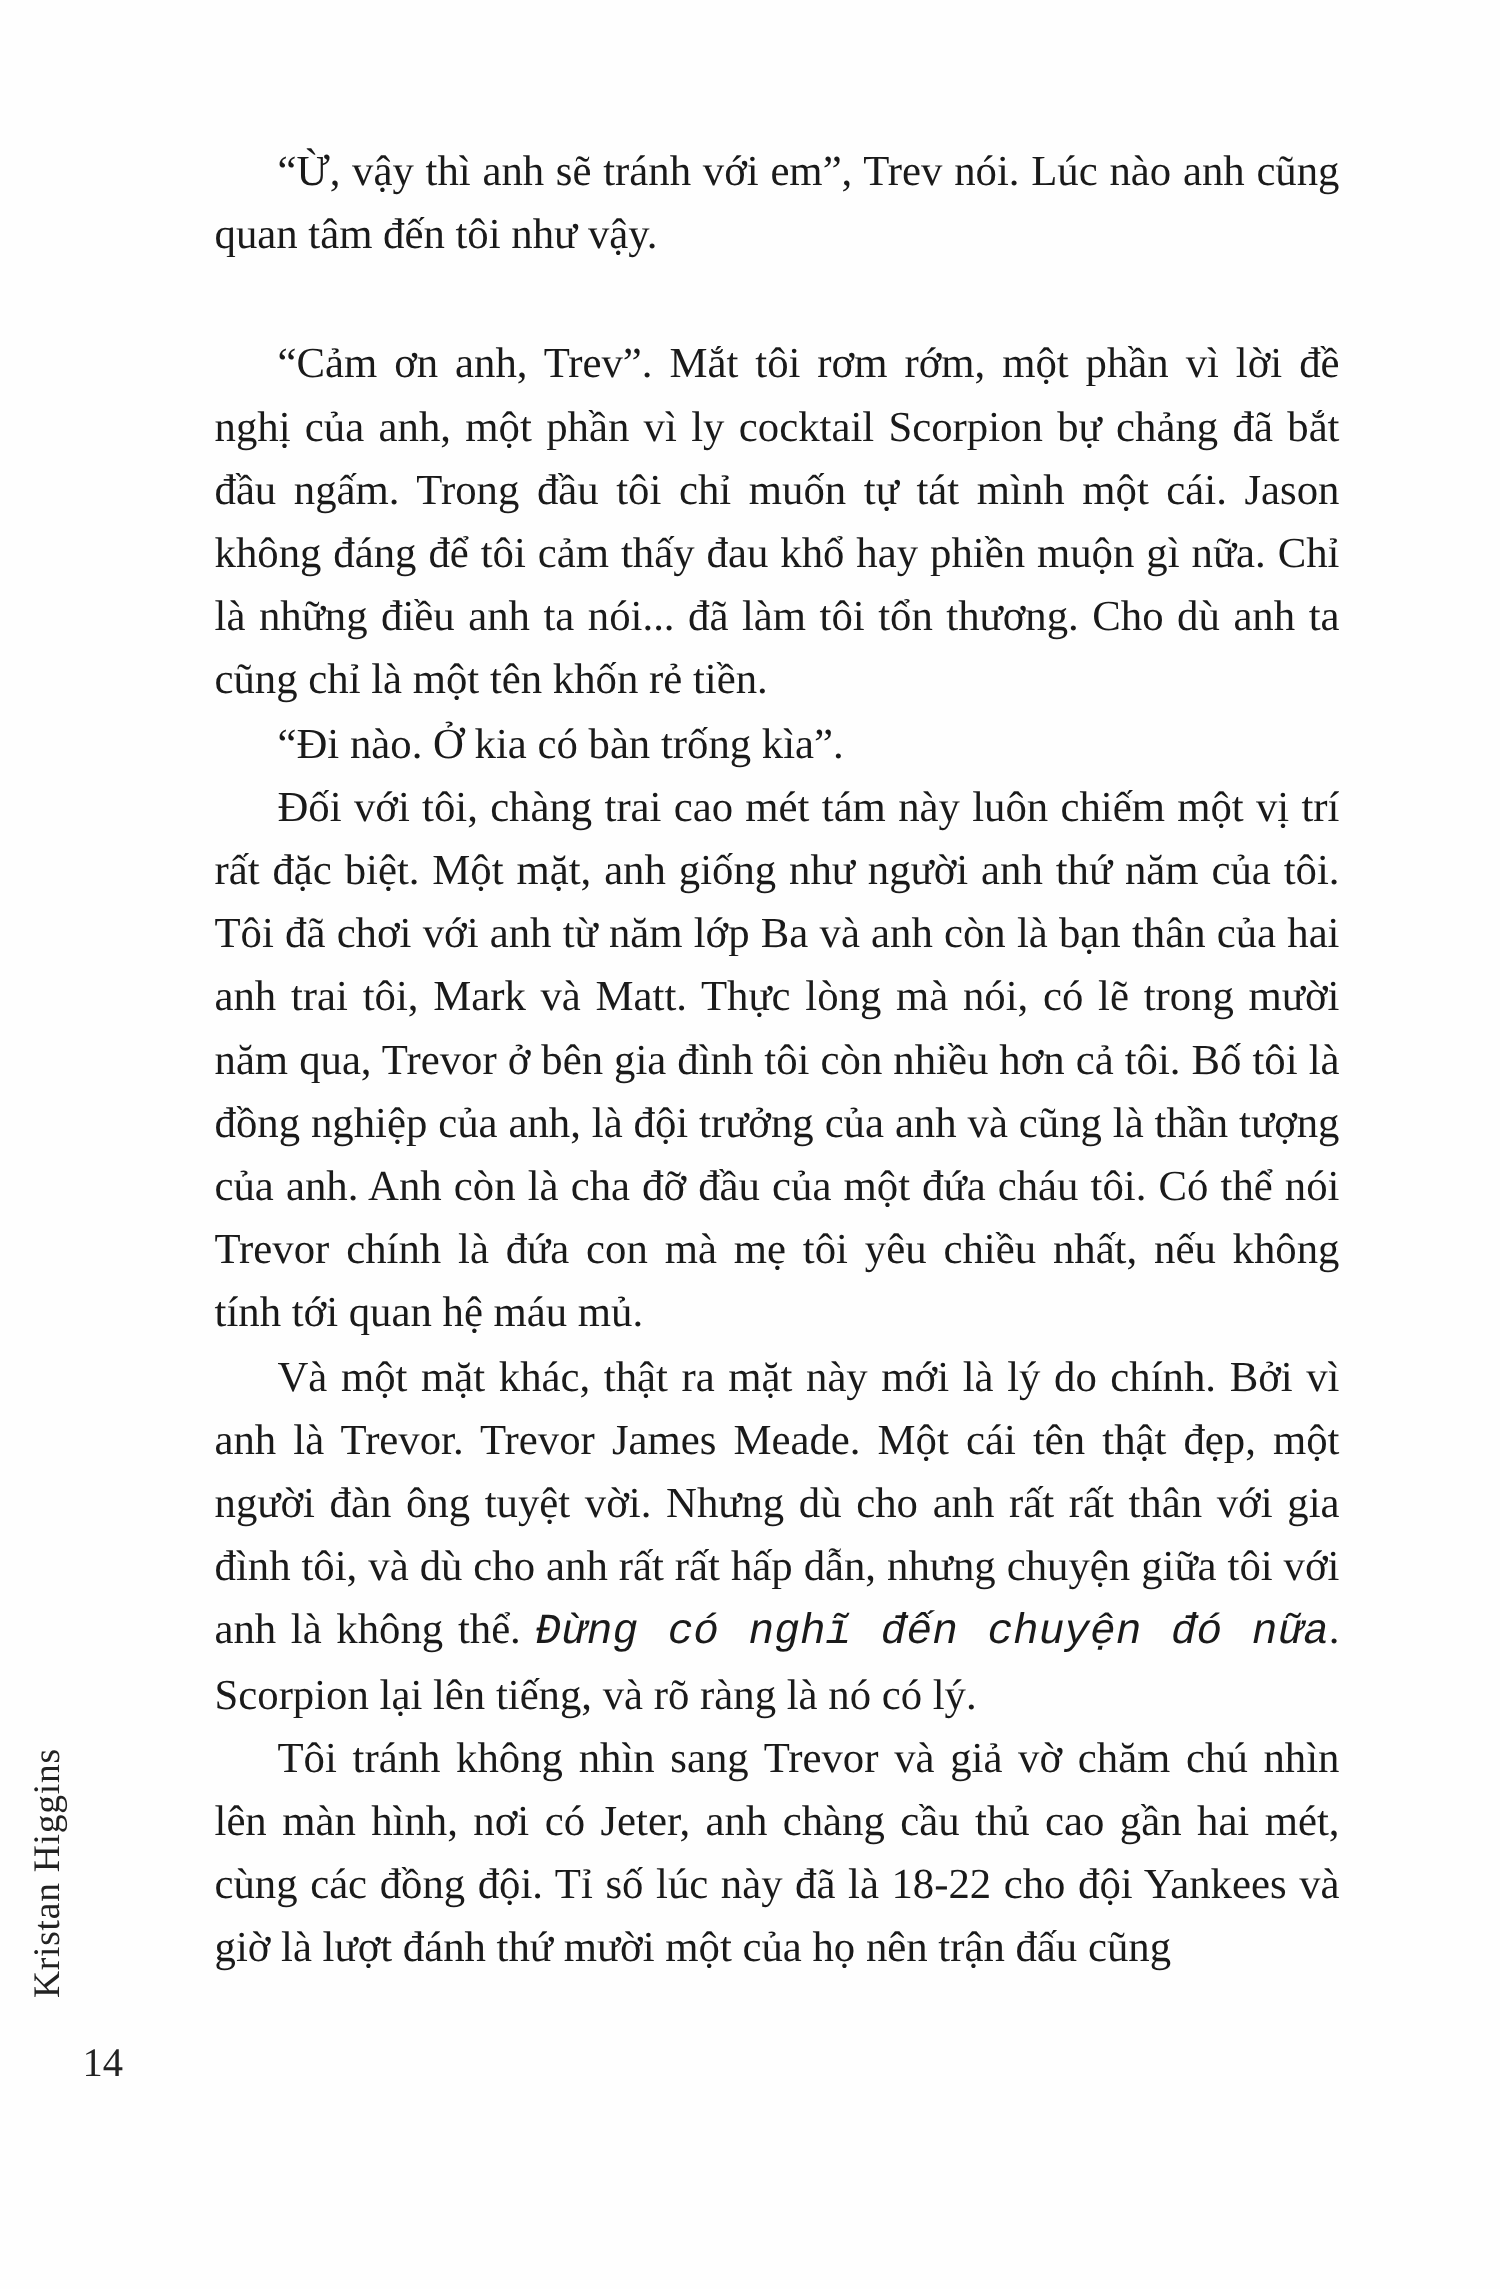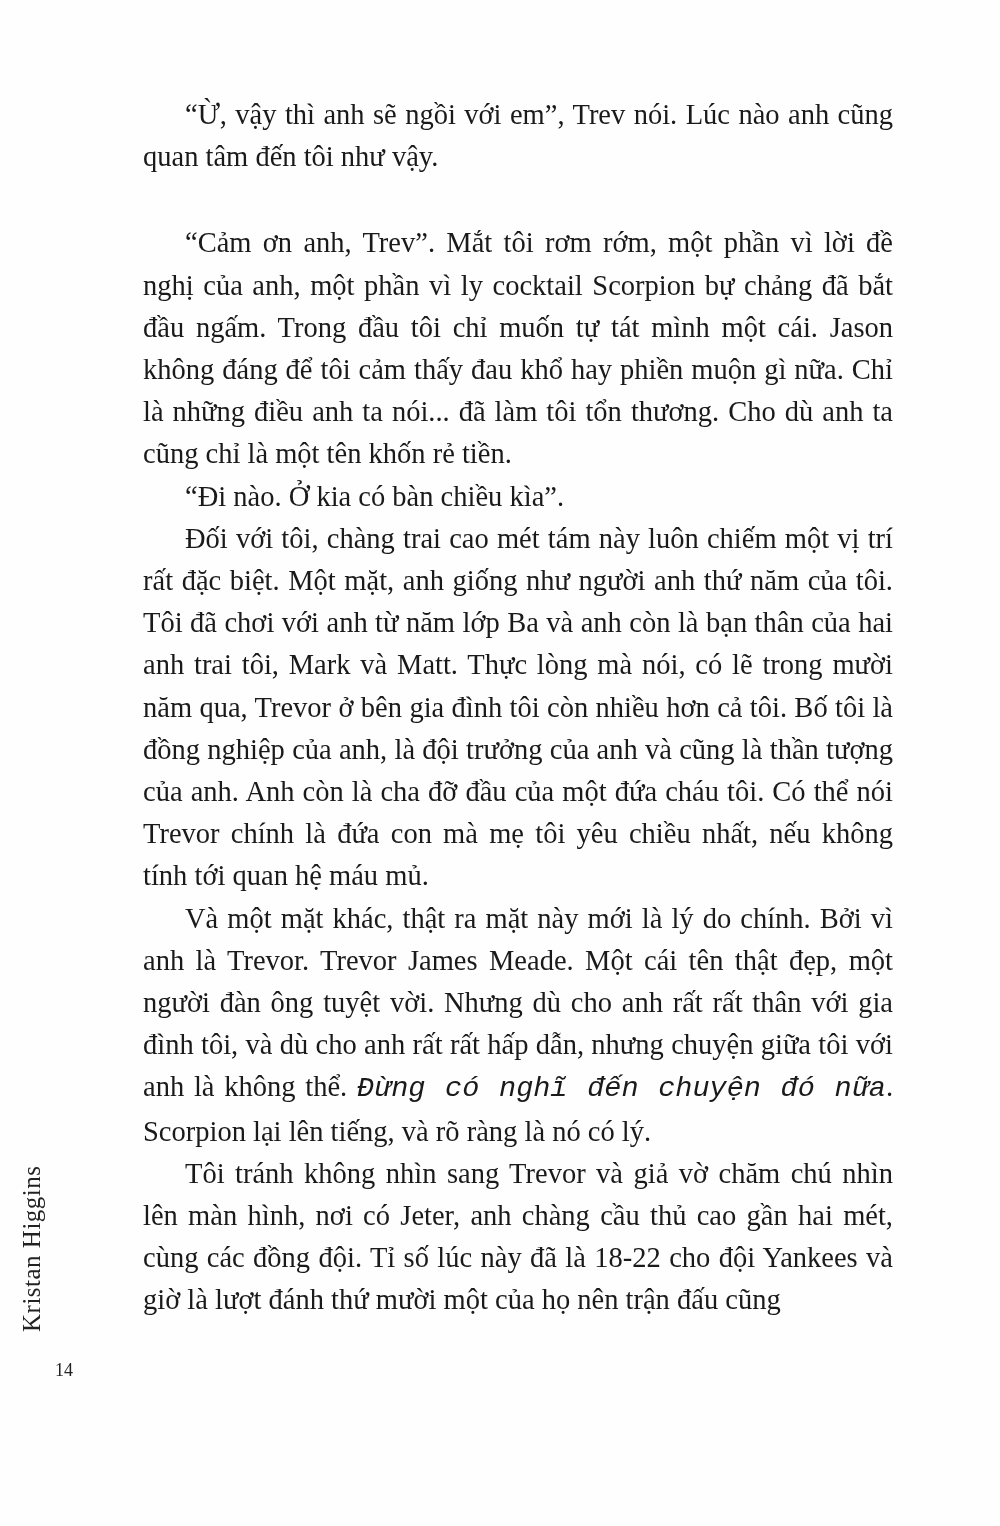--- a/index.html
+++ b/index.html
@@ -45,40 +45,40 @@
     transform: rotate(-90deg);
     white-space: nowrap;
     font-size: 25px;
     letter-spacing: 0.5px;
     color: #222222;
   }
   .page-number {
     position: absolute;
     left: 55px;
     top: 1360px;
-    font-size: 18px;
+    font-size: 27px;
     color: #222222;
   }
 </style>
 </head>
 <body>
 
 <div class="page">
 
   <div class="margin-author">Kristan Higgins</div>
 
   <div class="page-number">14</div>
 
   <main class="text-block">
 
-    <p class="para scene-after"><span>“Ừ, vậy thì anh sẽ ngồi với em”, Trev nói. Lúc nào anh cũng quan tâm đến tôi như vậy.</span></p>
+    <p class="para scene-after"><span>“Ừ, vậy thì anh sẽ tránh với em”, Trev nói. Lúc nào anh cũng quan tâm đến tôi như vậy.</span></p>
 
     <p class="para"><span>“Cảm ơn anh, Trev”. Mắt tôi rơm rớm, một phần vì lời đề nghị của anh, một phần vì ly cocktail Scorpion bự chảng đã bắt đầu ngấm. Trong đầu tôi chỉ muốn tự tát mình một cái. Jason không đáng để tôi cảm thấy đau khổ hay phiền muộn gì nữa. Chỉ là những điều anh ta nói... đã làm tôi tổn thương. Cho dù anh ta cũng chỉ là một tên khốn rẻ tiền.</span></p>
 
-    <p class="para"><span>“Đi nào. Ở kia có bàn chiều kìa”.</span></p>
+    <p class="para"><span>“Đi nào. Ở kia có bàn trống kìa”.</span></p>
 
 
     <p class="para"><span>Đối với tôi, chàng trai cao mét tám này luôn chiếm một vị trí rất đặc biệt. Một mặt, anh giống như người anh thứ năm của tôi. Tôi đã chơi với anh từ năm lớp Ba và anh còn là bạn thân của hai anh trai tôi, Mark và Matt. Thực lòng mà nói, có lẽ trong mười năm qua, Trevor ở bên gia đình tôi còn nhiều hơn cả tôi. Bố tôi là đồng nghiệp của anh, là đội trưởng của anh và cũng là thần tượng của anh. Anh còn là cha đỡ đầu của một đứa cháu tôi. Có thể nói Trevor chính là đứa con mà mẹ tôi yêu chiều nhất, nếu không tính tới quan hệ máu mủ.</span></p>
 
     <p class="para"><span>Và một mặt khác, thật ra mặt này mới là lý do chính. Bởi vì anh là Trevor. Trevor James Meade. Một cái tên thật đẹp, một người đàn ông tuyệt vời. Nhưng dù cho anh rất rất thân với gia đình tôi, và dù cho anh rất rất hấp dẫn, nhưng chuyện giữa tôi với anh là không thể. </span><span class="it">Đừng có nghĩ đến chuyện đó nữa</span><span>. Scorpion lại lên tiếng, và rõ ràng là nó có lý.</span></p>
 
     <p class="para"><span>Tôi tránh không nhìn sang Trevor và giả vờ chăm chú nhìn lên màn hình, nơi có Jeter, anh chàng cầu thủ cao gần hai mét, cùng các đồng đội. Tỉ số lúc này đã là 18-22 cho đội Yankees và giờ là lượt đánh thứ mười một của họ nên trận đấu cũng</span></p>
 
   </main>
 </div>

